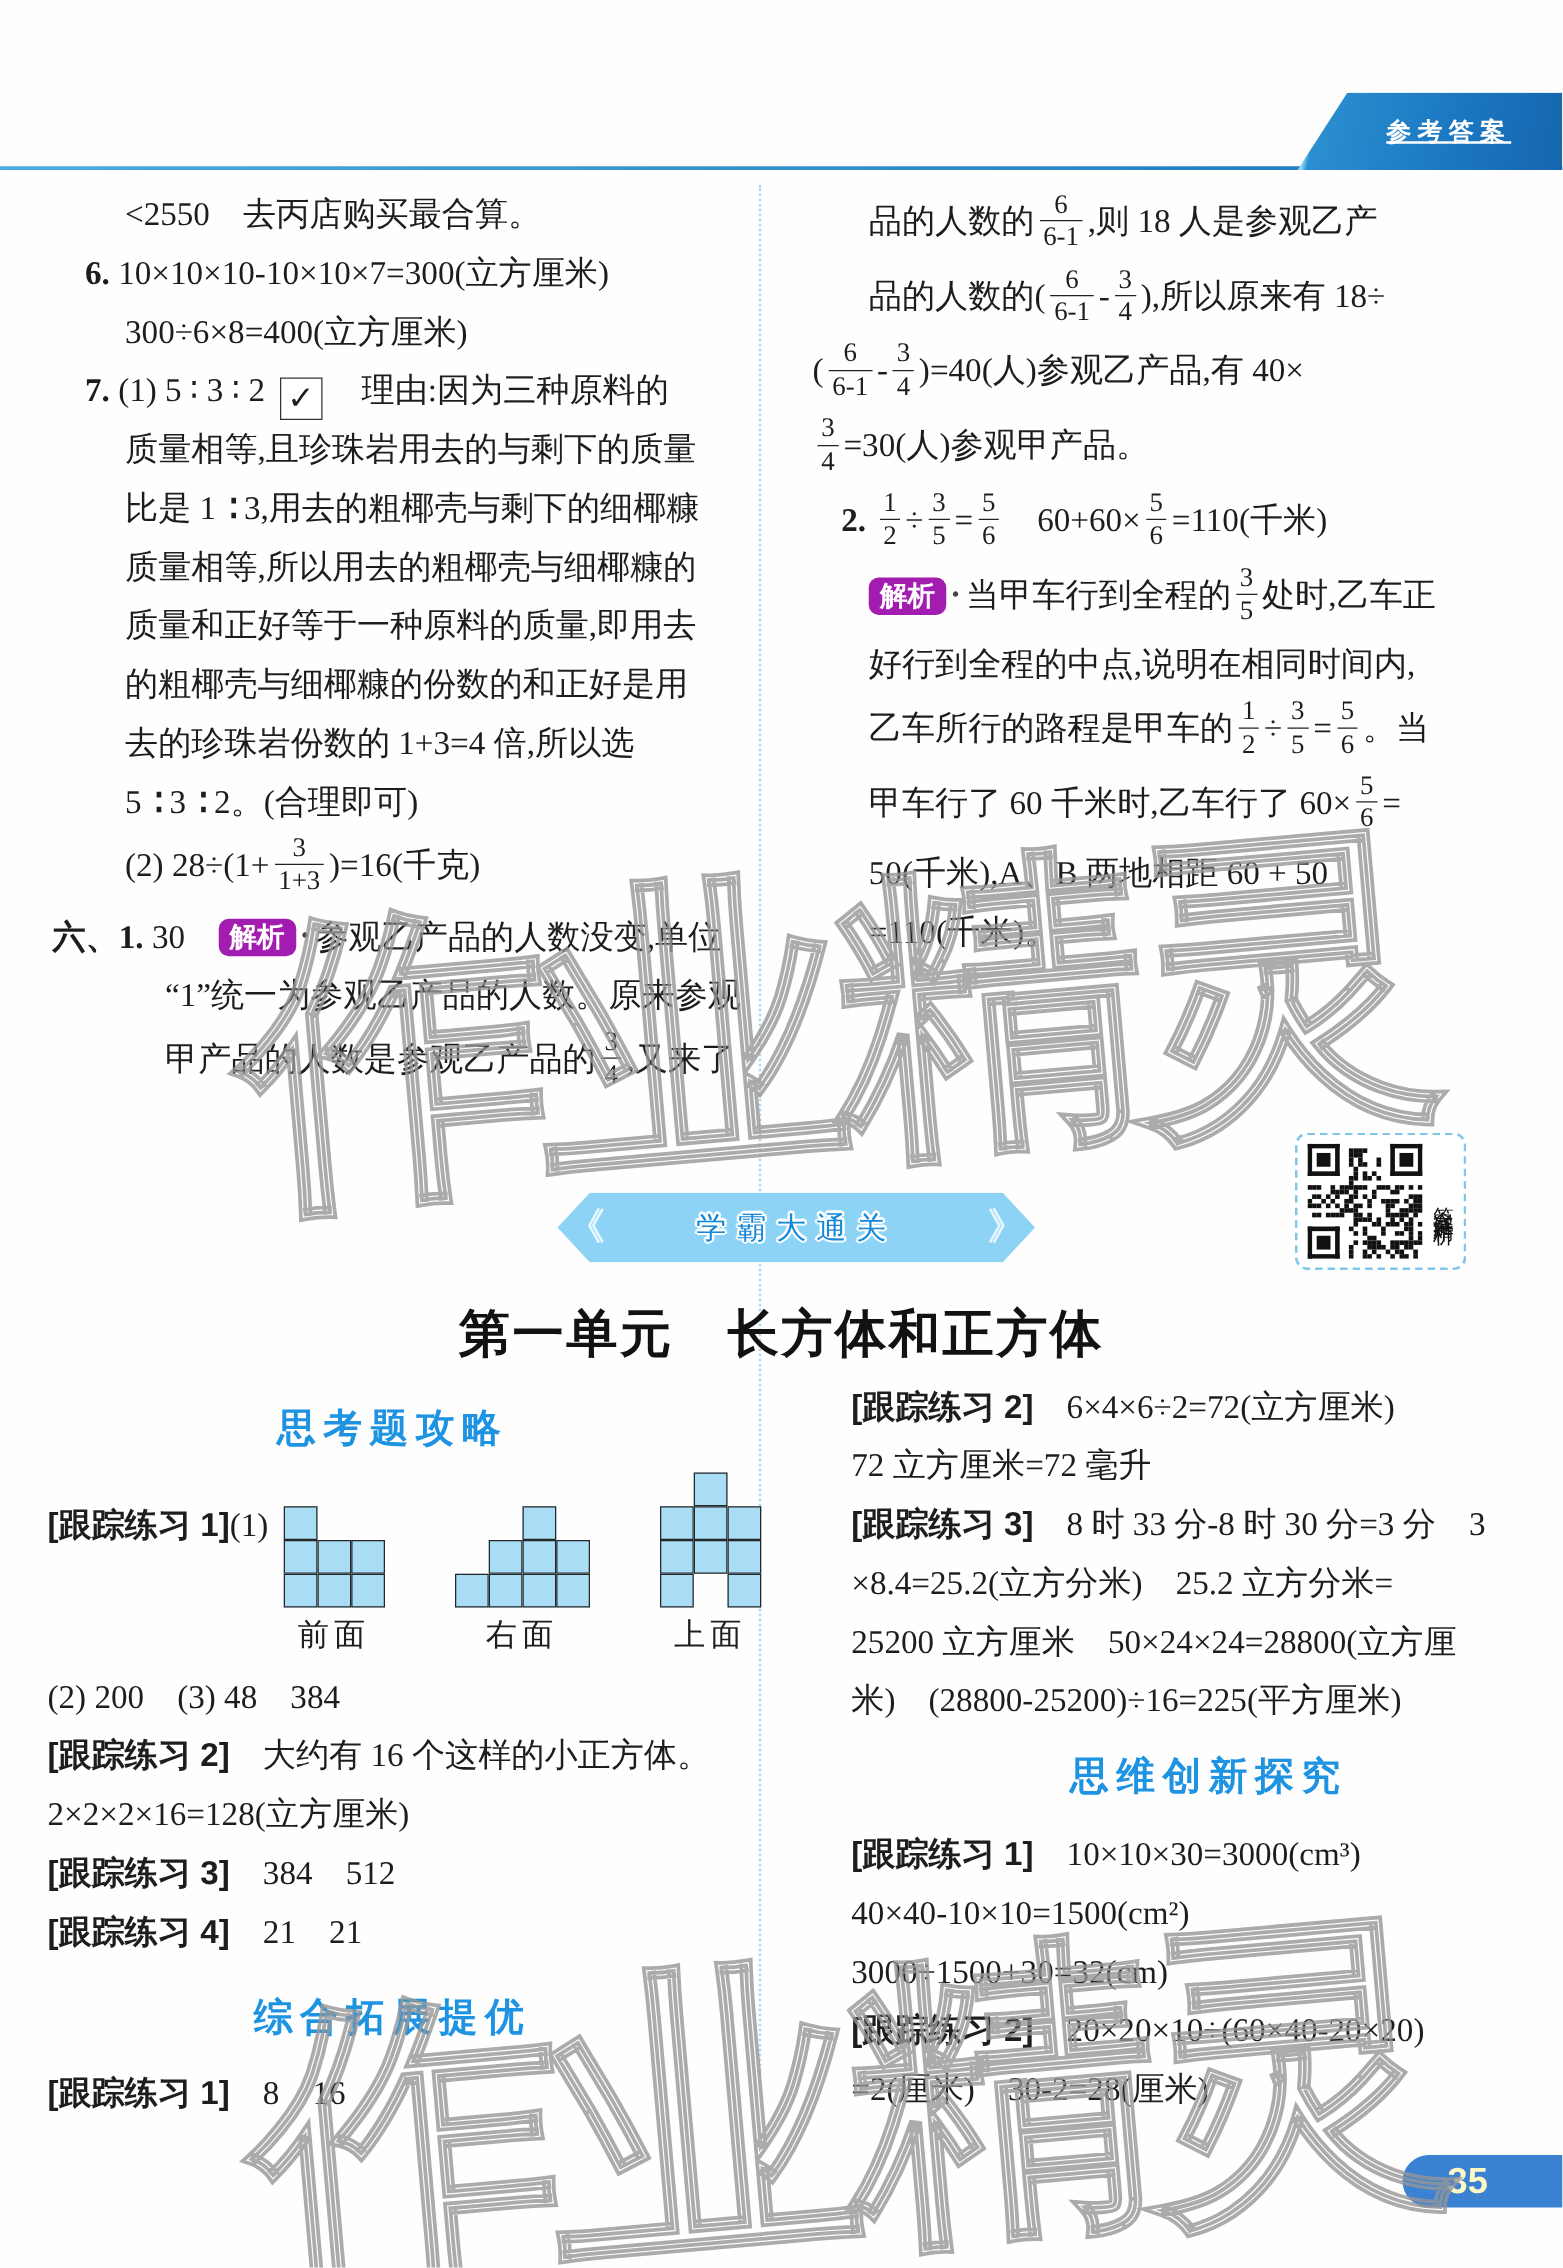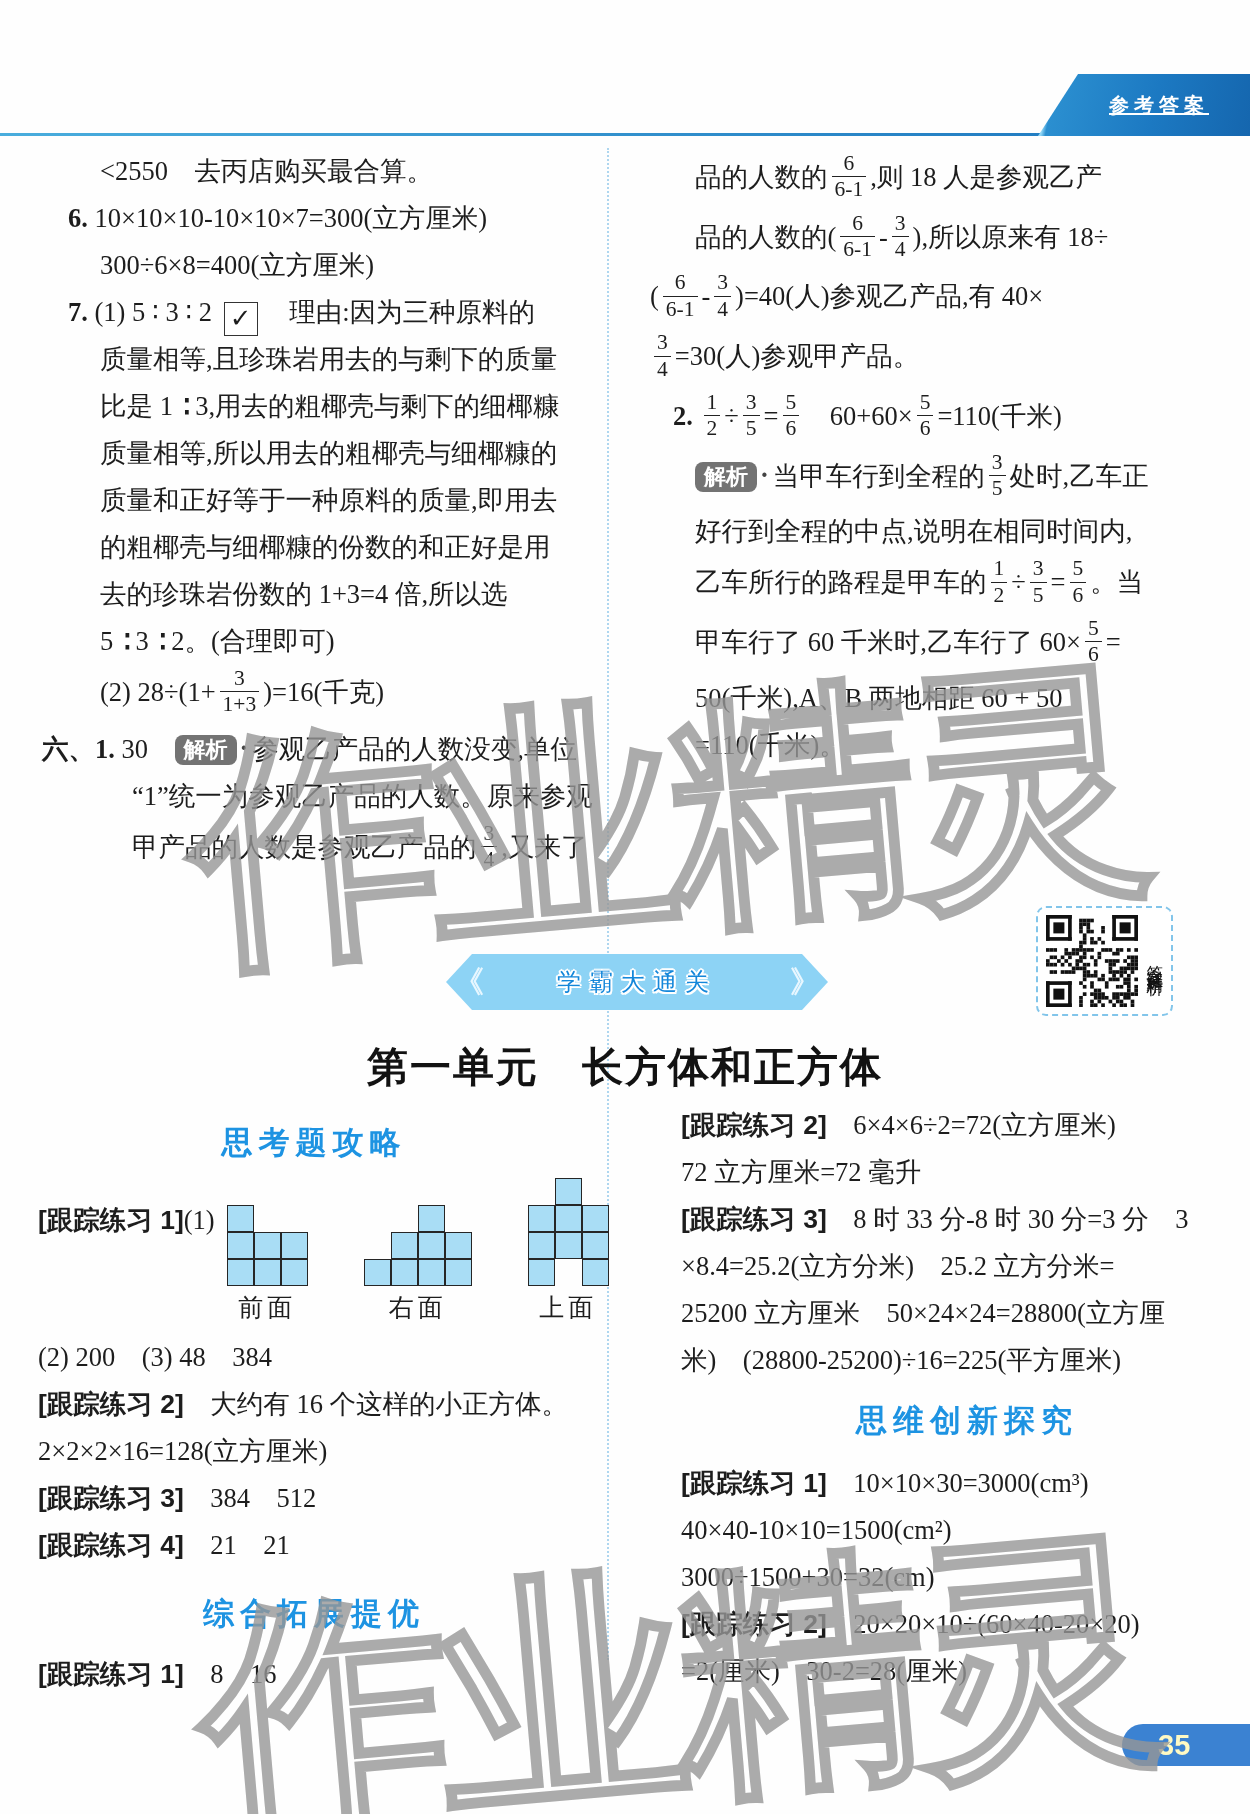--- a/index.html
+++ b/index.html
@@ -35,21 +35,21 @@
   .h{font-weight:bold;font-family:"Liberation Sans","DejaVu Sans",sans-serif;}
 
   
   .frac{display:inline-flex;flex-direction:column;align-items:center;vertical-align:middle;
         font-size:21.5px;line-height:1.18;margin:4px 4px;position:relative;top:-3px;}
   .fn{padding:0 3px;}
   .fd{border-top:1.7px solid #222;padding:0 3px;}
 
   
   .badge-wrap{vertical-align:1px;white-space:nowrap;}
-  .badge{background:#737373;color:#fff;font-family:"Liberation Sans","DejaVu Sans",sans-serif;
+  .badge{background:#a21caf;color:#fff;font-family:"Liberation Sans","DejaVu Sans",sans-serif;
          font-weight:bold;font-size:22px;padding:2px 9px 3px;border-radius:8px;display:inline-block;line-height:1.15;}
   .badge-dot{color:#444;margin:0 4px 0 3px;font-weight:bold;}
 
   
   .checkbox{width:32px;height:32px;border:1.8px solid #333;display:inline-flex;align-items:center;
             justify-content:center;font-size:26px;vertical-align:-6px;margin:0 5px;line-height:1;background:#fff;}
 
   
   .blue-h{font-family:"Liberation Sans","DejaVu Sans",sans-serif;font-weight:bold;font-size:31px;
           color:#1d93e2;text-align:center;letter-spacing:6px;margin:0 0 16px;}

